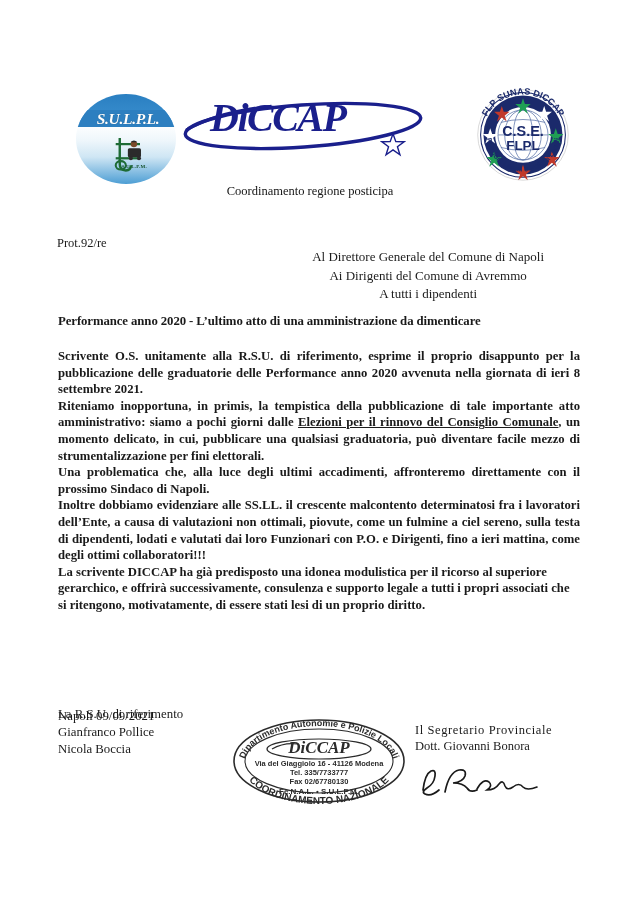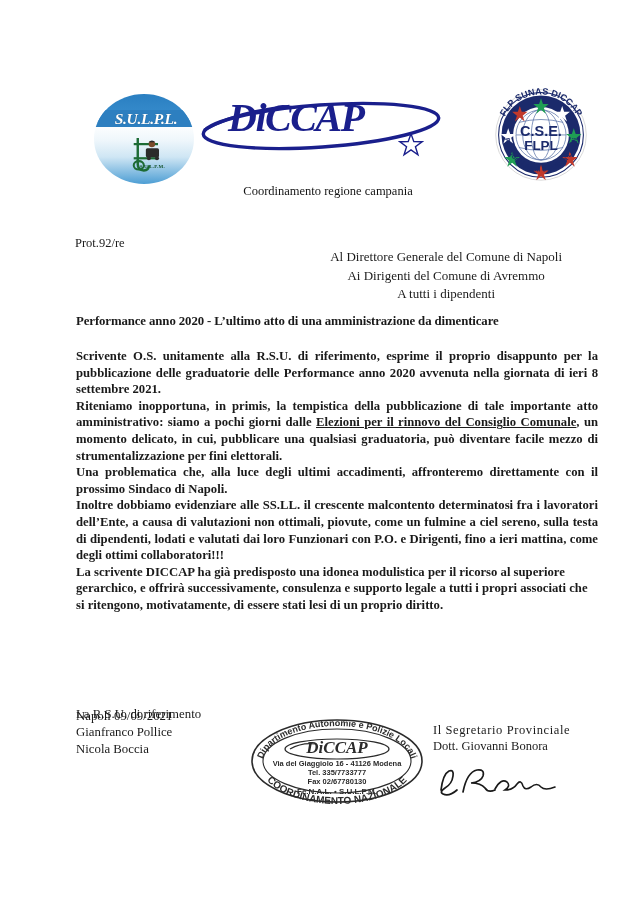--- a/index.html
+++ b/index.html
@@ -9,21 +9,20 @@
     background: #ffffff;
   }
   .page {
     position: relative;
     width: 584px;
     height: 900px;
     background: #ffffff;
     overflow: hidden;
     font-family: "Liberation Serif", serif;
     color: #1a1a1a;
-    margin-left: 18px;
   }
 
   
   .header {
     position: absolute;
     top: 72px;
     left: 0;
     width: 637px;
     height: 165px;
   }
@@ -310,21 +309,21 @@
           <textPath href="#ringBot" startOffset="50%" text-anchor="middle">Funzioni Locali e Polizia Locali</textPath>
         </text>
 
         <text x="55" y="58" text-anchor="middle" font-family="Liberation Sans, sans-serif" font-size="15" font-weight="bold" fill="#1b2a6b">C.S.E.</text>
         <text x="55" y="73" text-anchor="middle" font-family="Liberation Sans, sans-serif" font-size="14" font-weight="bold" fill="#1b2a6b">FLPL</text>
       </svg>
     </div>
 
 
     <div class="org-lines">
-      <div>Coordinamento regione campania</div>
+      <div>Coordinamento regione posticipa</div>
     </div>
   </div>
 
   <div class="prot">Prot.92/re</div>
 
   <div class="addressee">
     <div>Al Direttore Generale del Comune di Napoli</div>
     <div>Ai Dirigenti del Comune di Avremmo</div>
     <div>A tutti i dipendenti</div>
   </div>

